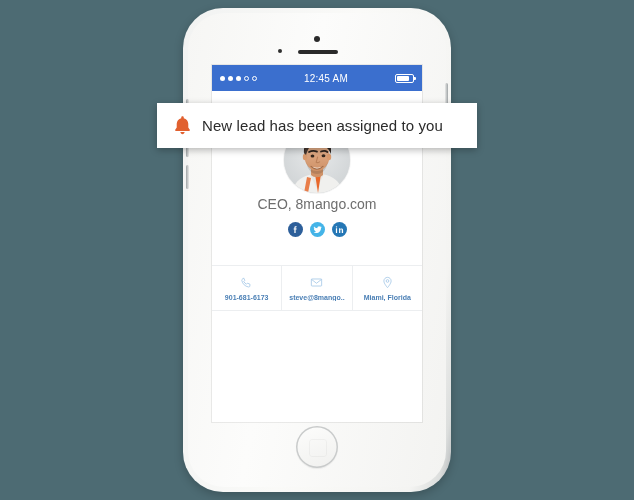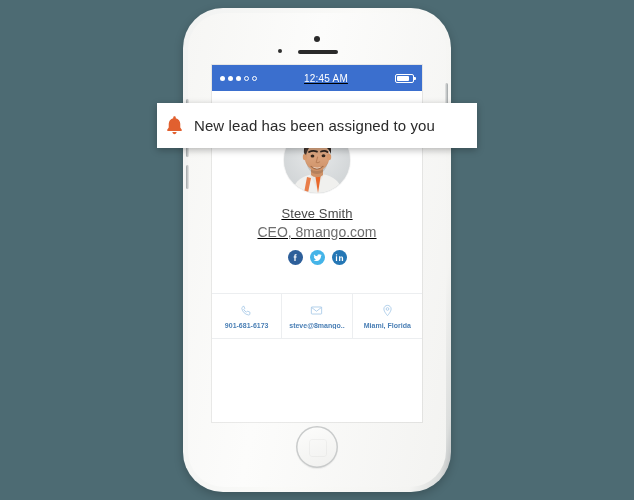--- a/index.html
+++ b/index.html
@@ -95,21 +95,20 @@
   .screen {
     position: absolute;
     left: 50%;
     margin-left: -105px;
     top: 52px;
     width: 210px;
     height: 357px;
     background: #ffffff;
     overflow: hidden;
     box-shadow: 0 0 0 1px rgba(0,0,0,0.07);
-    text-decoration: underline;
   }
 
   
   .statusbar {
     height: 26px;
     background: #3b6fce;
     display: flex;
     align-items: center;
     padding: 0 8px;
     color: #ffffff;
@@ -260,21 +259,21 @@
   
   .notification {
     position: absolute;
     left: 157px;
     top: 103px;
     width: 320px;
     height: 45px;
     background: #ffffff;
     display: flex;
     align-items: center;
-    padding-left: 8px;
+    padding-left: 16px;
     gap: 10px;
     box-shadow: 0 2px 7px rgba(0,0,0,0.28);
     z-index: 20;
   }
   .bell-icon { flex: 0 0 auto; width: 19px; height: 21px; }
   .bell-icon svg { display: block; width: 100%; height: 100%; fill: #e1602f; }
   .notification-text {
     font-size: 15px;
     color: #2b2b2b;
     letter-spacing: 0.1px;
@@ -351,21 +350,20 @@
 
             <path d="M33.6 30 L32.2 35.2 q1.8 1 3.4 -0.3" stroke="#bb8059" stroke-width="1.1" fill="none" stroke-linecap="round"></path>
 
             <path d="M27 39.5 q6 5.2 12 0.2 q-6 2.2 -12 -0.2 Z" fill="#ffffff"></path>
             <path d="M27 39.3 q6 5.6 12 0" stroke="#9f6844" stroke-width="1.1" fill="none" stroke-linecap="round"></path>
 
             <path d="M22 33 C23 43 28 47 33 47 C38 47 43 43 44 33 C43 41 38 44 33 44 C28 44 23 41 22 33 Z" fill="#2e241e" opacity="0.16"></path>
           </svg>
         </div>
 
-        <div class="person-name">Steve Smith</div>
         <div class="person-title">CEO, 8mango.com</div>
 
         <div class="social-row">
           <a class="social fb">
             <svg viewBox="0 0 24 24">
                 <path d="M15.5 3h-2.9C10.1 3 9 4.4 9 6.6V9H7v3.2h2V21h3.3v-8.8h2.6l.4-3.2h-3V6.9c0-.7.2-1.1 1.1-1.1h1.6V3z"></path>
               </svg>
           </a>
           <a class="social tw">
             <svg viewBox="0 0 24 24">

